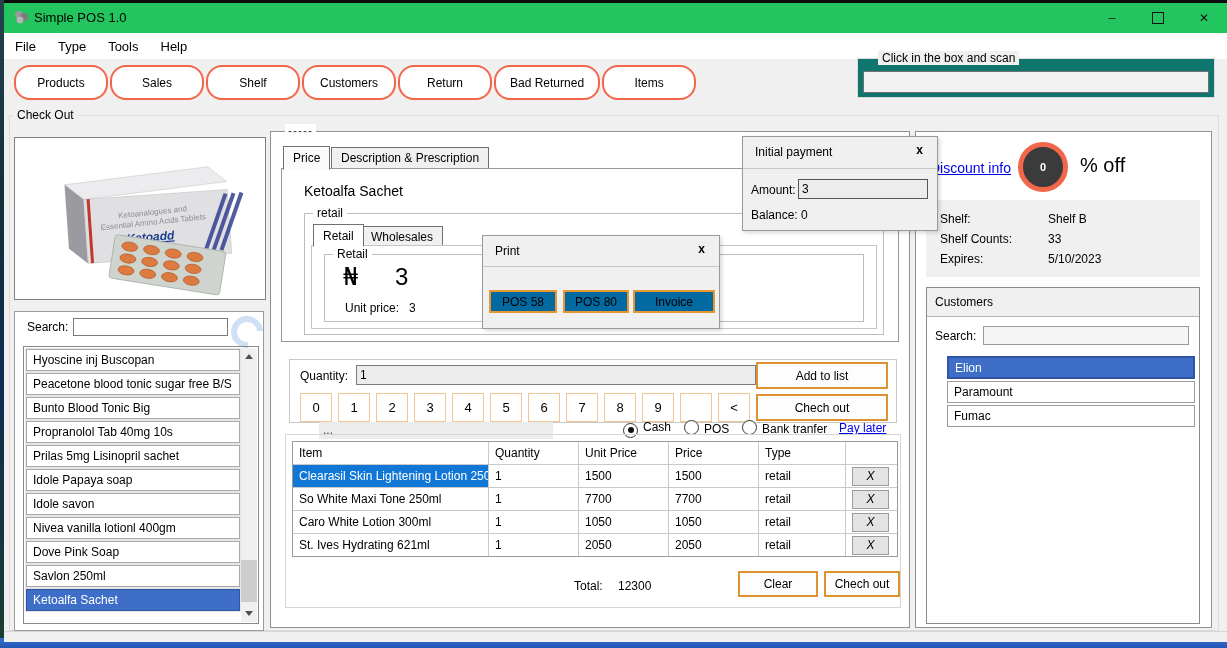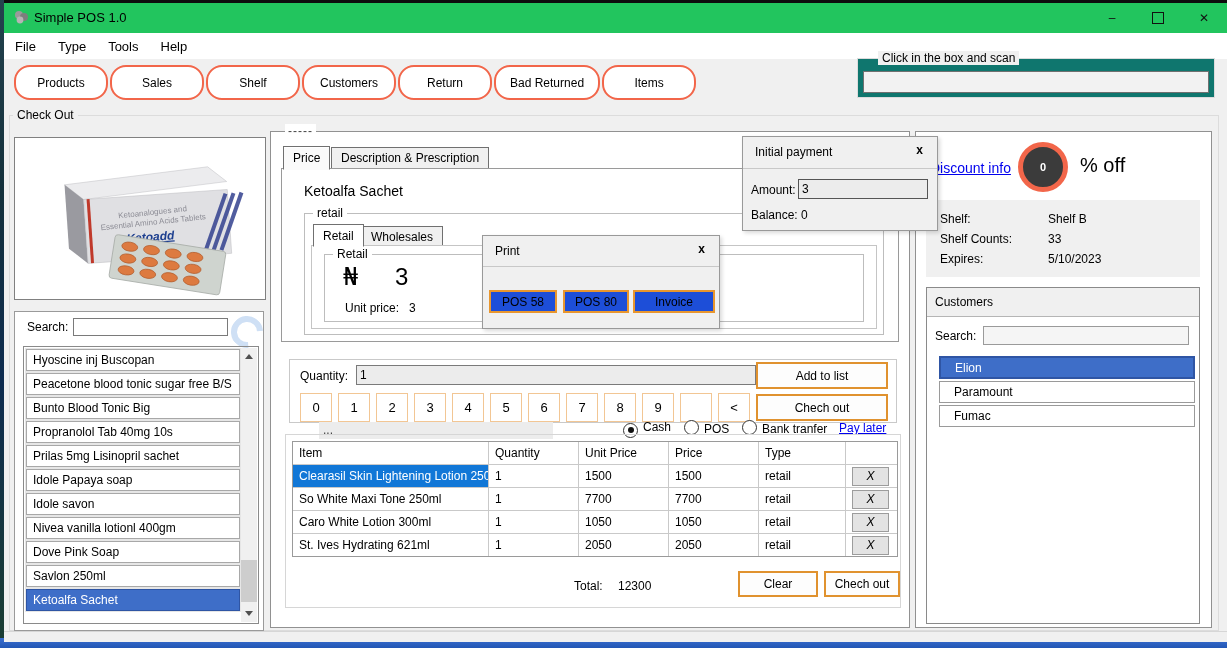--- a/index.html
+++ b/index.html
@@ -83,28 +83,28 @@
   
   .right-panel{left:911px;top:128px;width:297px;height:497px;background:#fff;border:1px solid #919191;box-sizing:border-box;}
   .disc-circle{left:102px;top:10px;width:50px;height:50px;border-radius:50%;background:#3b3b3b;
       border:5px solid #f2664a;box-sizing:border-box;display:flex;align-items:center;justify-content:center;
       color:#fff;font-size:11px;font-weight:bold;}
   .shelf-panel{left:10px;top:68px;width:274px;height:77px;background:#f0f0f0;padding:9px 14px;box-sizing:border-box;}
   .shelf-row{display:flex;line-height:20px;}
   .shelf-row .lab{width:108px;}
   .cust-group{left:10px;top:155px;width:274px;height:337px;border:1px solid #8a8a8a;background:#fff;box-sizing:border-box;}
   .cust-head{height:28px;background:#f0f0f0;border-bottom:1px solid #b5b5b5;display:flex;align-items:center;padding-left:8px;}
-  .citem{height:20px;margin:0 4px 2px 12px;border:1px solid #9a9a9a;display:flex;align-items:center;padding-left:14px;background:#fff;}
+  .citem{height:20px;margin:0 4px 2px 20px;border:1px solid #9a9a9a;display:flex;align-items:center;padding-left:6px;background:#fff;}
   .citem.sel{background:#3e6ec8;border:2px solid #2f55a4;color:#fff;height:19px;}
   
   .popup{background:#f0f0f0;border:1px solid #999;box-shadow:2px 2px 4px rgba(0,0,0,0.15);z-index:50;}
   .popup .ptitle{left:12px;top:8px;font-size:12px;}
   .popup .pclose{right:14px;top:6px;font-size:12px;font-weight:bold;}
   .popup .psep{left:0;width:100%;height:1px;background:#c8c8c8;}
-  .pbtn{border:2px solid #e8962e;background:#1d4ed8;display:flex;align-items:center;justify-content:center;font-size:12px;box-sizing:border-box;}
+  .pbtn{border:2px solid #e8962e;background:#0369a1;display:flex;align-items:center;justify-content:center;font-size:12px;box-sizing:border-box;}
 </style>
 </head>
 <body>
 
 <div class="abs desktop-left"></div>
 <div class="abs desktop-bottom"></div>
 
 <div class="abs window">
 
   <div class="abs titlebar">

